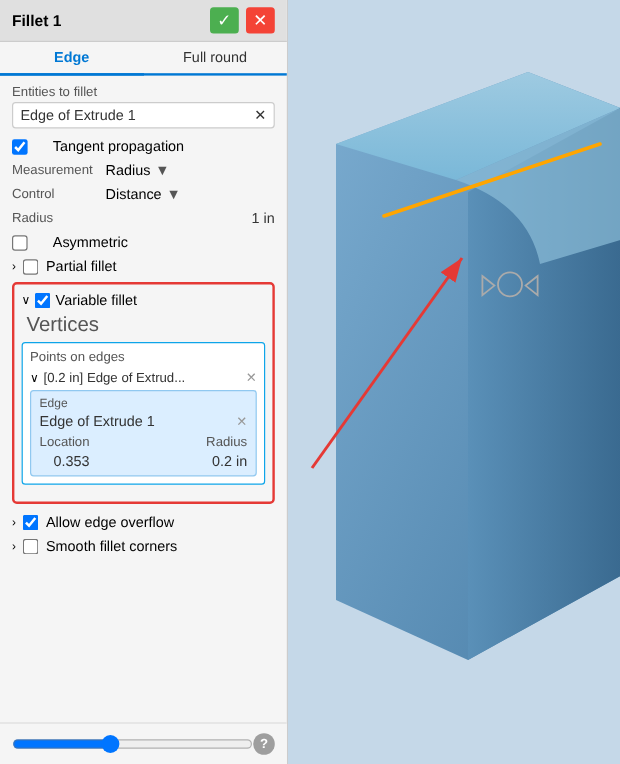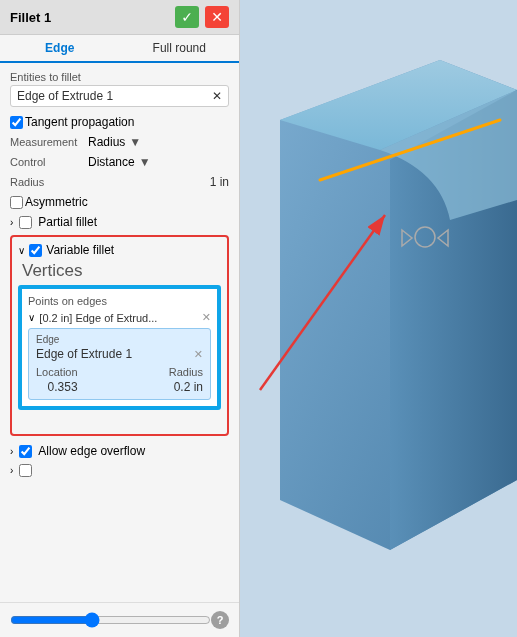--- a/index.html
+++ b/index.html
@@ -127,21 +127,21 @@
 
     .close-x {
       color: #999;
       cursor: pointer;
       font-size: 12px;
     }
 
     .checkbox-row {
       display: flex;
       align-items: center;
-      gap: 2px;
+      gap: 21px;
       margin-bottom: 6px;
     }
 
     .checkbox-row input[type="checkbox"] {
       margin: 0;
     }
 
     .select-row {
       display: flex;
       align-items: center;
@@ -209,24 +209,24 @@
 
     .sub-label {
       font-size: 17px;
       color: #555;
       margin-bottom: 4px;
       padding-left: 4px;
     }
 
     .points-on-edges-box {
       background: white;
-      border: 4px solid #0ea5e9;
+      border: 1px solid #0ea5e9;
       border-radius: 3px;
       padding: 6px;
-      margin-bottom: 18px;
+      margin-bottom: 8px;
     }
 
     .sub-label2 {
       font-size: 11px;
       color: #555;
       margin-bottom: 4px;
     }
 
     .edge-item-row {
       display: flex;
@@ -471,20 +471,21 @@
 
     <div class="expand-row">
       <span class="chevron">›</span>
       <input type="checkbox" checked="" style="">
       <label>Allow edge overflow</label>
     </div>
 
     <div class="expand-row">
       <span class="chevron">›</span>
       <input type="checkbox" style="">
+      <label>Smooth fillet corners</label>
     </div>
 
   </div>
 
   <div class="panel-footer">
     <div class="slider-container">
       <input type="range" min="0" max="100" value="40" style="">
     </div>
     <div class="help-icon">?</div>
   </div>

